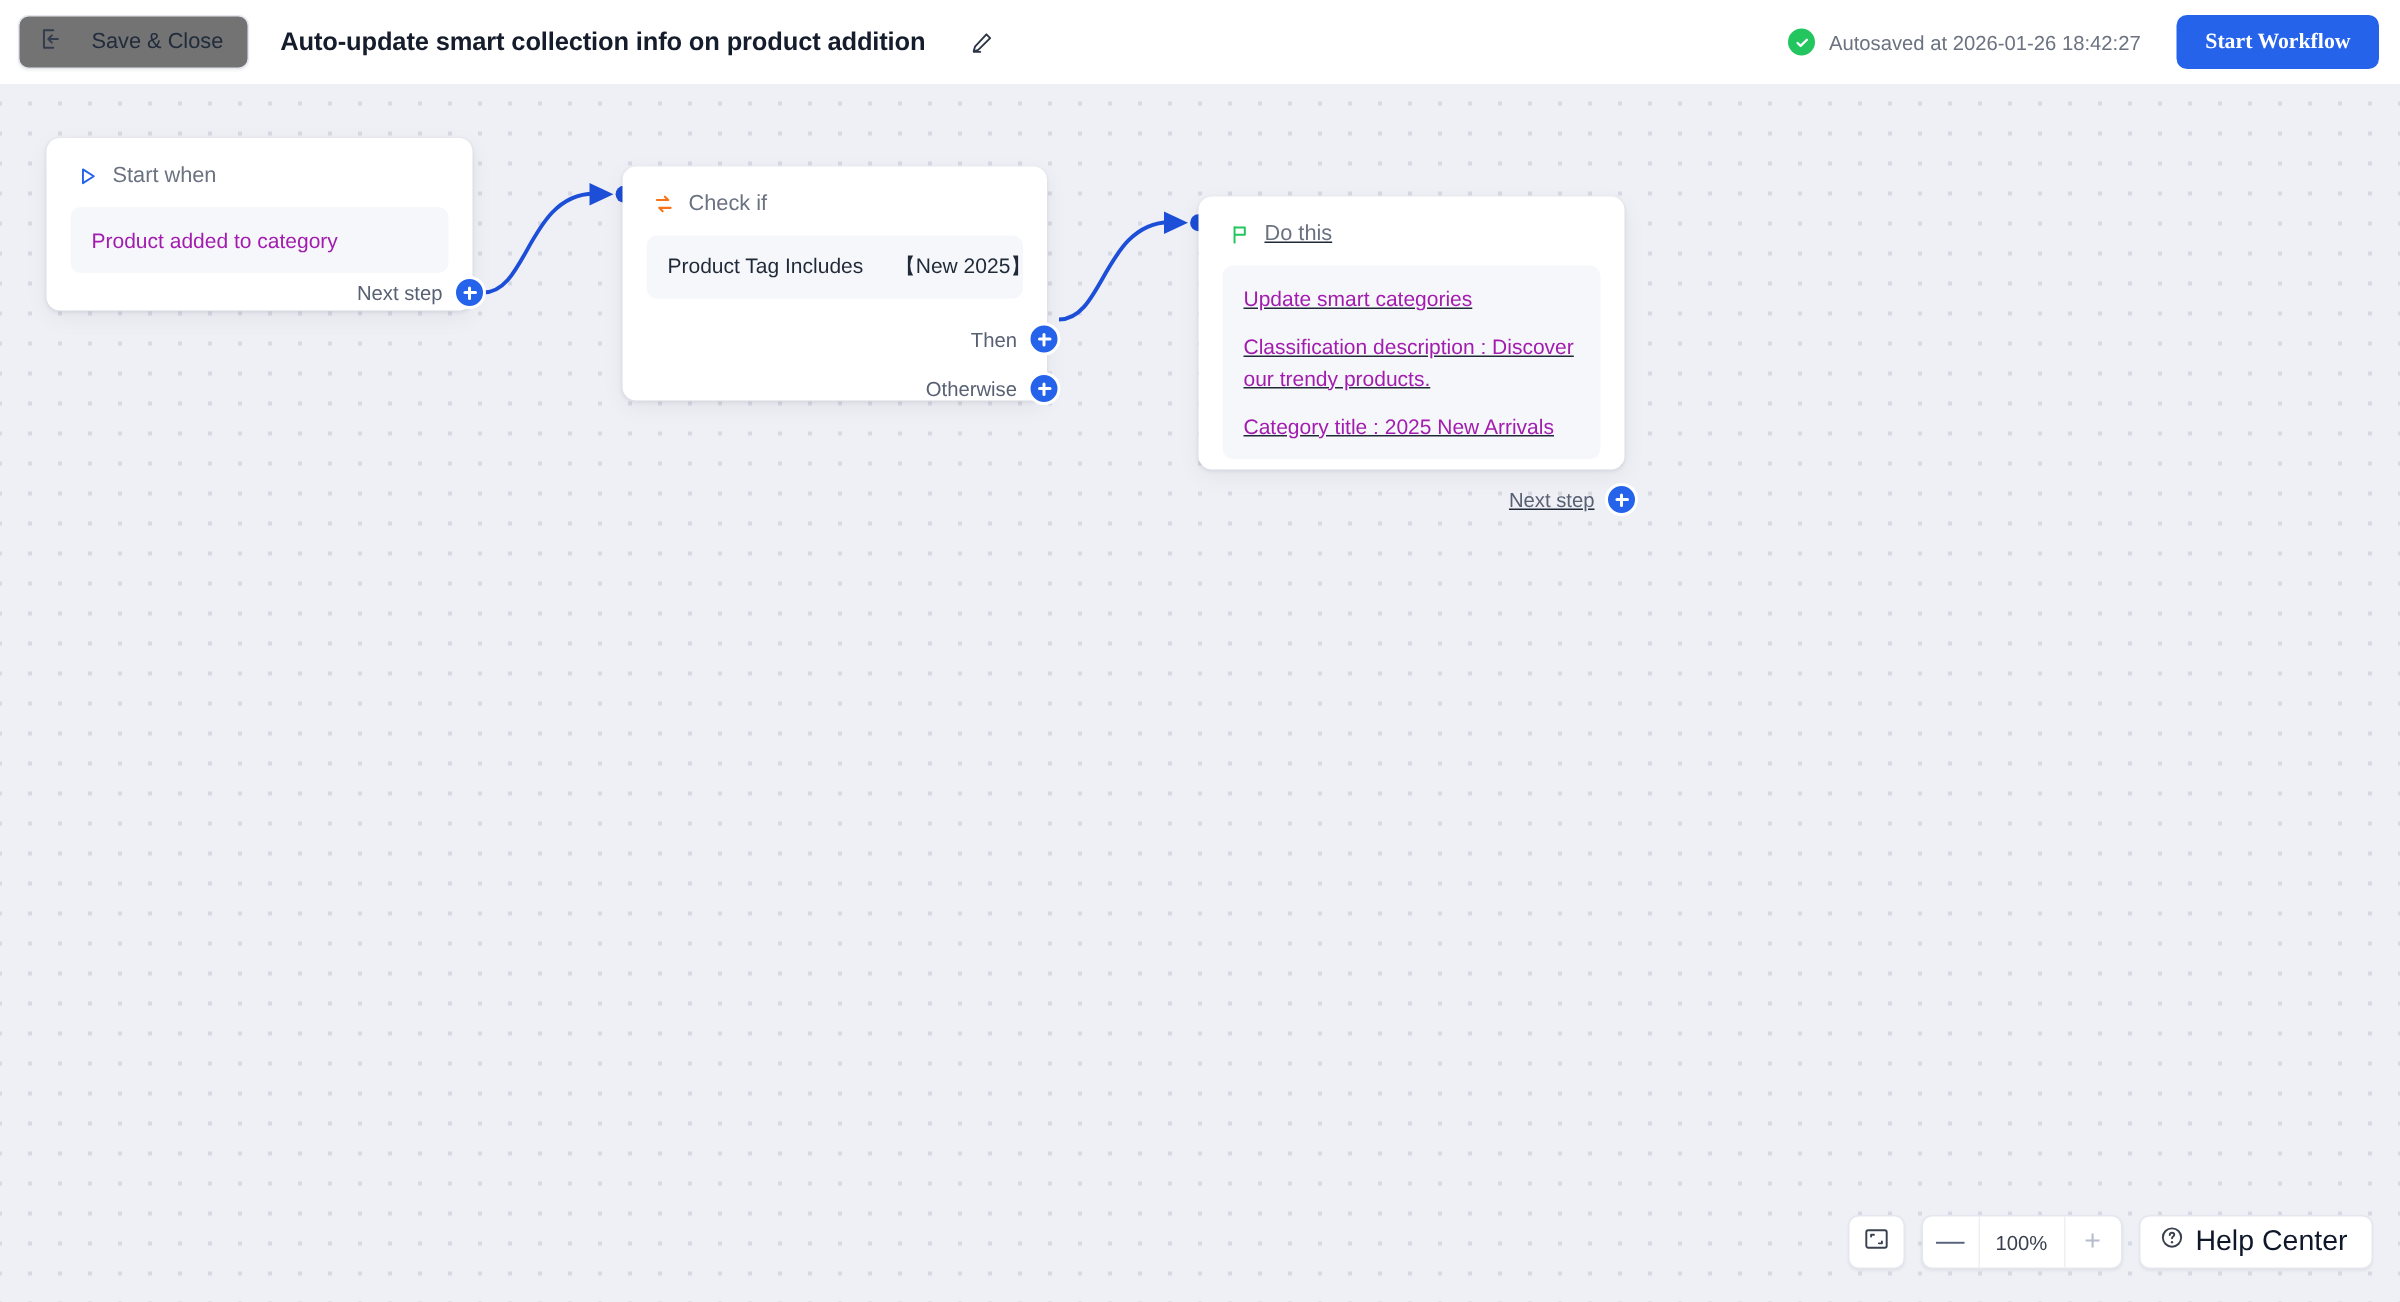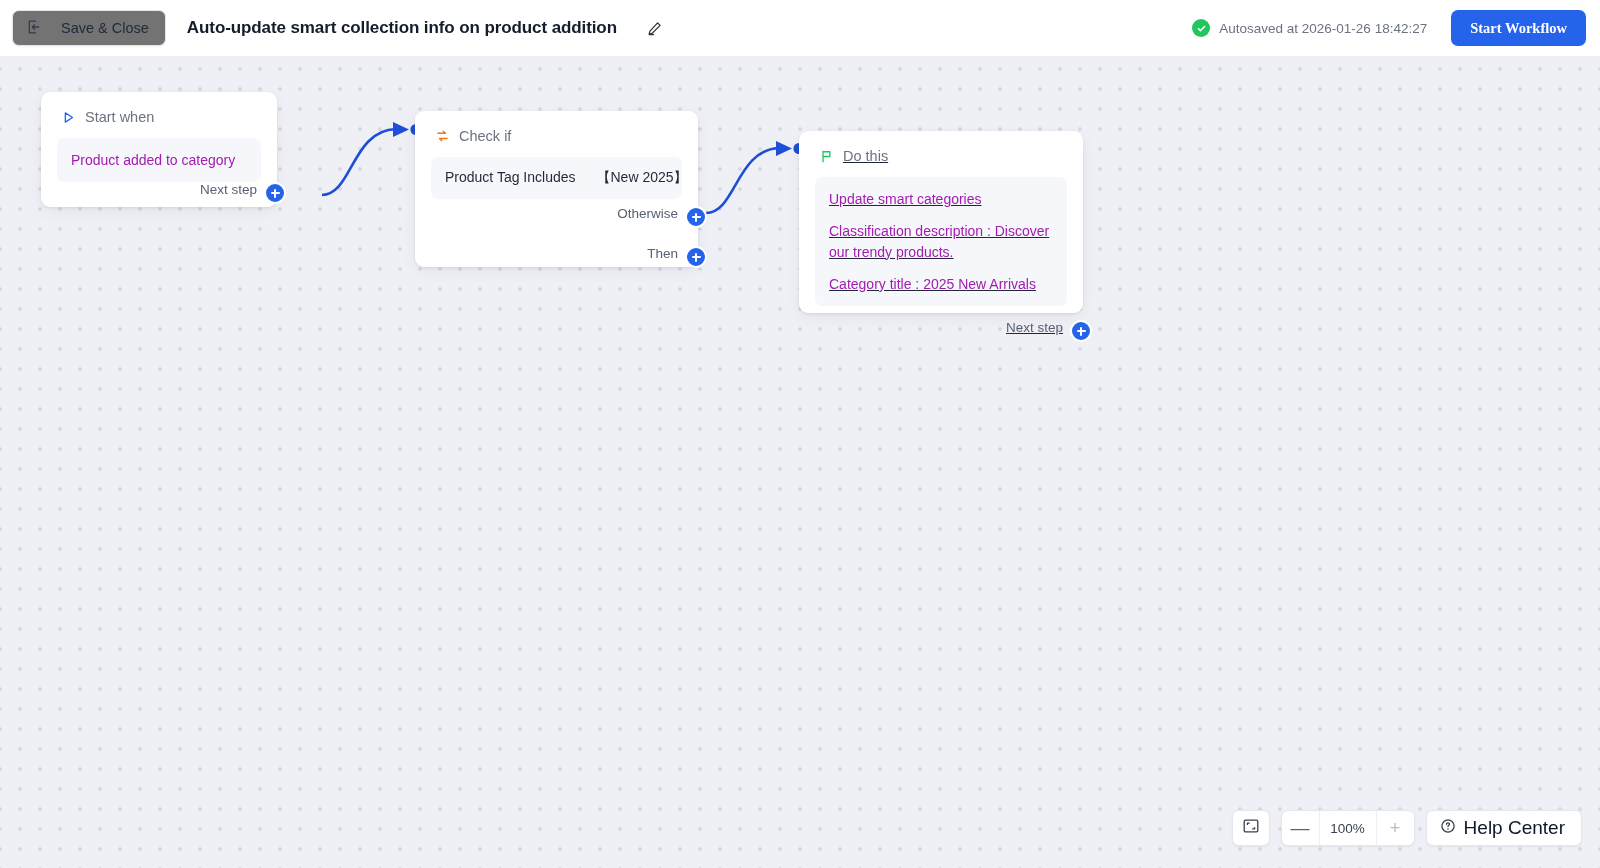--- a/index.html
+++ b/index.html
@@ -141,21 +141,21 @@
   .inner-line + .inner-line { margin-top: 12px; }
   .cond-line {
     font-size: 14px;
     color: #1f2937;
     white-space: nowrap;
   }
   .cond-value { margin-left: 21px; }
 
   .port-row {
     display: flex;
-    align-items: flex-start;
+    align-items: center;
     justify-content: flex-end;
     height: 26px;
     padding-right: 20px;
     position: relative;
   }
   .port-label {
     font-size: 13.5px;
     color: #5b6personally;
   }
   .port-label {
@@ -178,21 +178,21 @@
   .plus-btn::before, .plus-btn::after {
     content: "";
     position: absolute;
     background: #fff;
     border-radius: 1px;
   }
   .plus-btn::before { width: 9px; height: 2px; }
   .plus-btn::after { width: 2px; height: 9px; }
 
   
-  #node-start  { left: 41px;  top: 36px;  width: 236px; height: 115px; }
+  #node-start  { left: 31px;  top: 36px;  width: 284px; height: 115px; }
   #node-check  { left: 415px; top: 55px;  width: 283px; height: 156px; }
   #node-do     { left: 799px; top: 75px;  width: 284px; height: 182px; text-decoration: underline; }
 
   .connector { position: absolute; top: 0; left: 0; width: 1600px; height: 812px; pointer-events: none; }
 
   
   .bottom-controls {
     position: absolute;
     right: 18px;
     bottom: 22px;
@@ -319,26 +319,26 @@
           <path d="M12.9 10.2H4.8l2.4 2.4" stroke="#f97316" stroke-width="1.5" stroke-linecap="round" stroke-linejoin="round"></path>
         </svg>
       </span>
       <span class="node-head-label">Check if</span>
     </div>
     <div class="inner-box">
       <div class="cond-line">
         <span>Product Tag Includes</span><span class="cond-value">【New 2025】</span>
       </div>
     </div>
+    <div class="port-row" style="margin-top:14px">
+      <span class="port-label">Then</span>
+      <span class="plus-btn"></span>
+    </div>
     <div class="port-row" style="margin-top:7px">
       <span class="port-label">Otherwise</span>
-      <span class="plus-btn"></span>
-    </div>
-    <div class="port-row" style="margin-top:14px">
-      <span class="port-label">Then</span>
       <span class="plus-btn"></span>
     </div>
   </div>
 
   <div class="node" id="node-do">
     <div class="node-head">
       <span class="node-icon">
         <svg width="15" height="15" viewBox="0 0 16 16" fill="none">
           <path d="M4.3 2.6v11" stroke="#22c55e" stroke-width="1.4" stroke-linecap="round"></path>
           <path d="M4.3 2.9h7.3v5.1H4.3" stroke="#22c55e" stroke-width="1.4" stroke-linejoin="round"></path>

